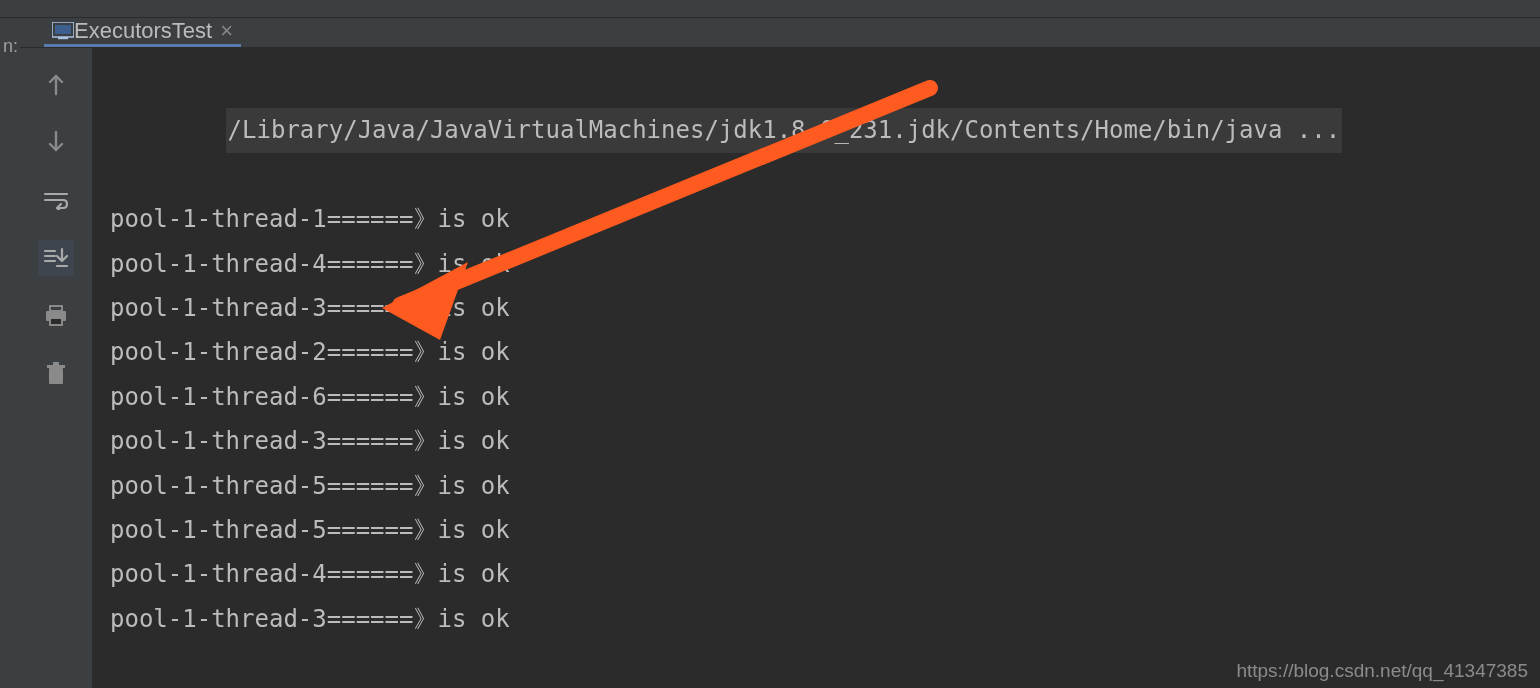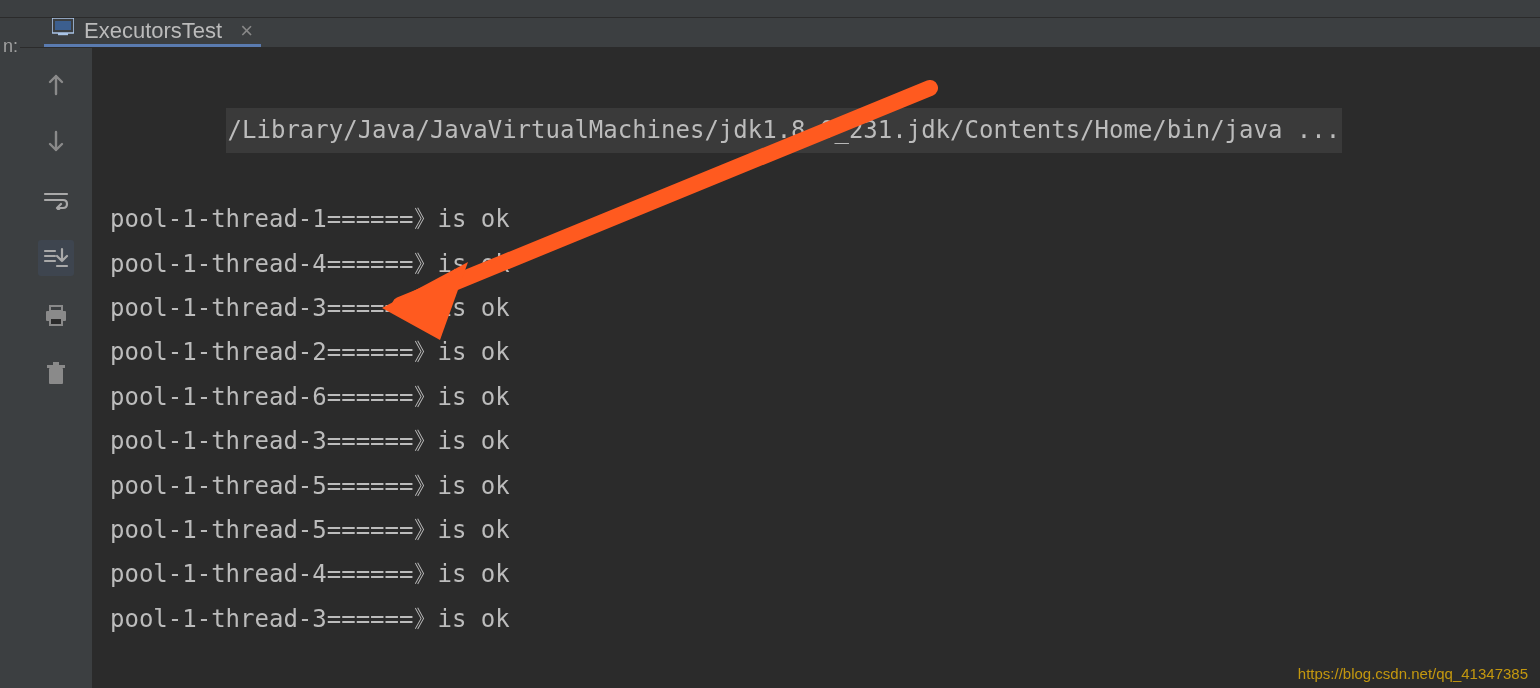--- a/index.html
+++ b/index.html
@@ -38,21 +38,21 @@
     }
     .tab-bar {
       height: 44px;
       display: flex;
       align-items: center;
       border-bottom: 1px solid #2b2b2b;
       padding-left: 24px;
     }
     .tab {
       display: flex;
-      gap: 10px;
+      align-items: center;
       height: 100%;
       padding: 0 8px;
       border-bottom: 3px solid #5a7bb0;
       color: #bbbbbb;
       font-family: "Helvetica Neue", Arial, sans-serif;
       font-size: 22px;
     }
     .tab .tab-icon svg { display: block; }
     .tab .close { color: #888; font-size: 22px; margin-left: 8px; }
     .body {
@@ -90,23 +90,23 @@
       white-space: pre;
       font-family: "Menlo", "Consolas", monospace;
       overflow: hidden;
     }
     .console .cmd { color: #bcbcbc; background: #3a3a3a; display:inline-block; padding: 0 2px; }
     .console .line { display: block; }
     .watermark {
       position: absolute;
       right: 12px;
       bottom: 6px;
-      color: #eab308;
+      color: #a3a3a3;
       font-family: Arial, sans-serif;
-      font-size: 15px;
+      font-size: 19px;
       opacity: 0.8;
     }
     .annotation-arrow {
       position: absolute;
       left: 370px;
       top: 80px;
       pointer-events: none;
     }
   </style>
 </head>

